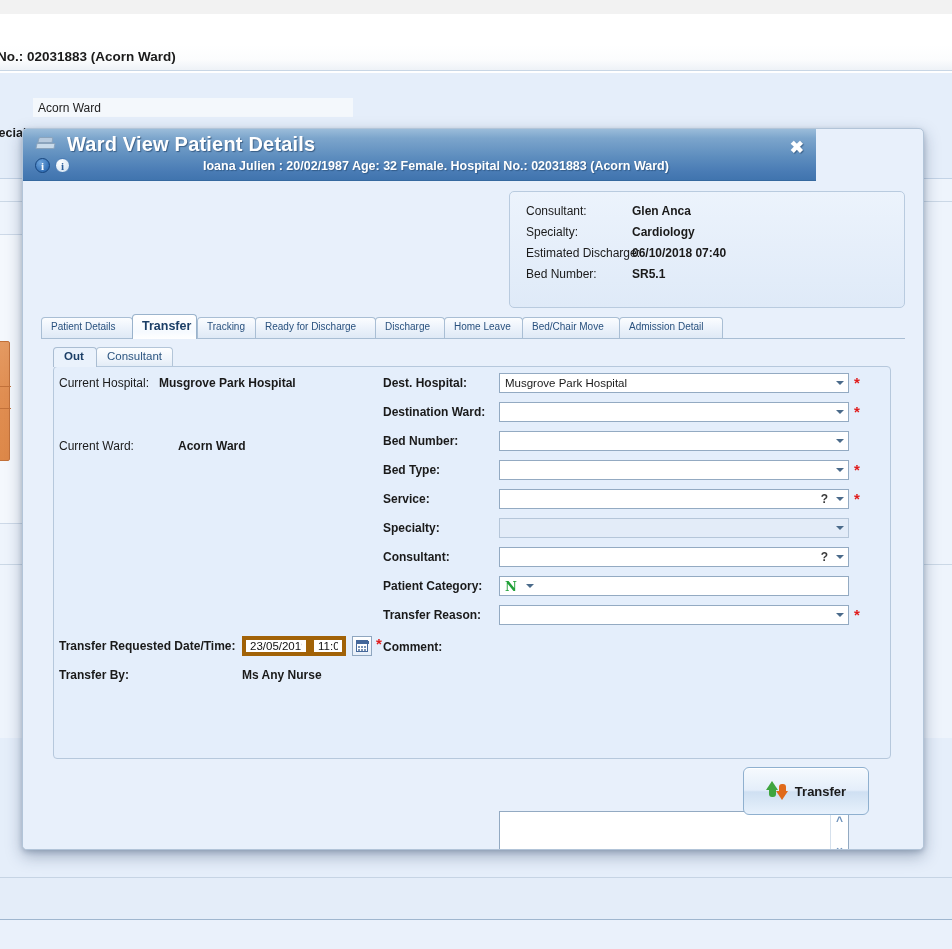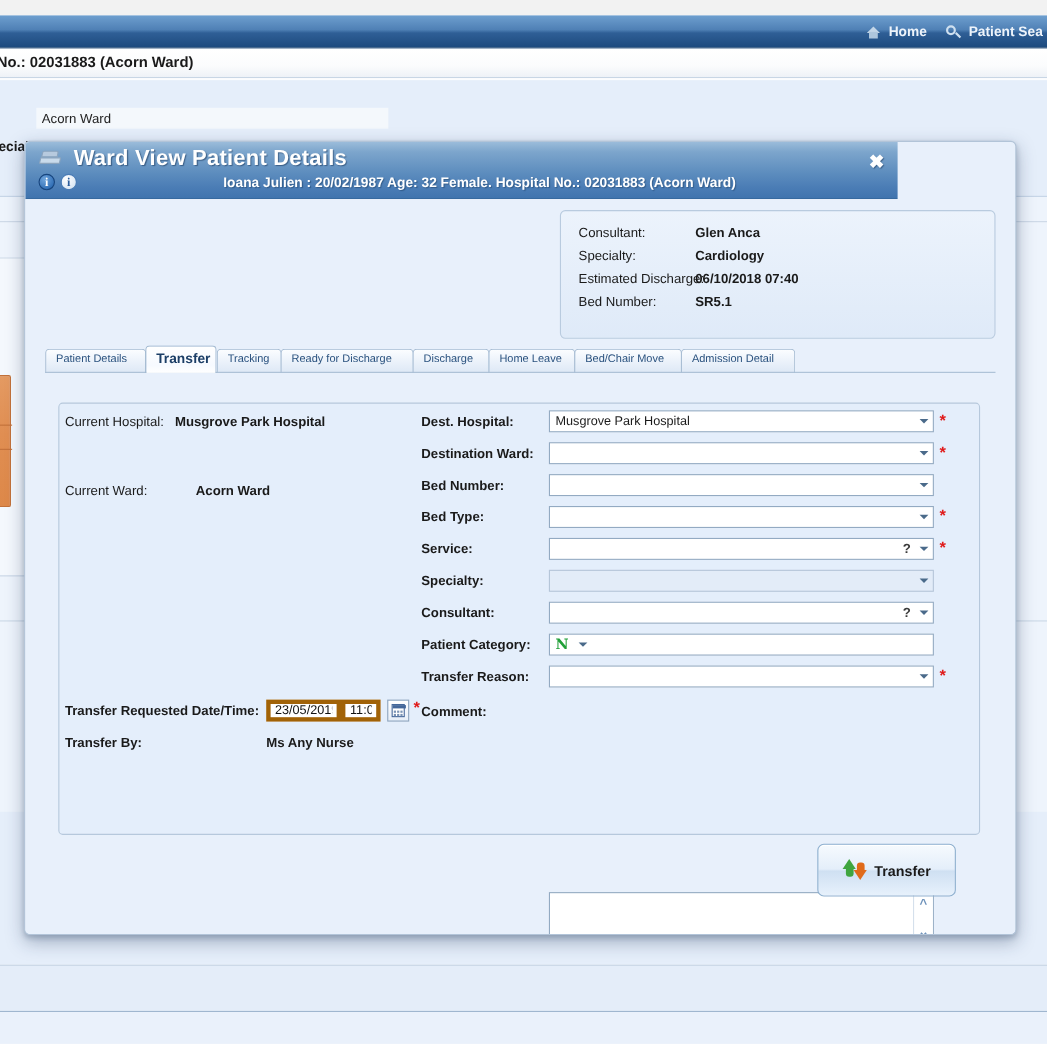--- a/index.html
+++ b/index.html
@@ -315,38 +315,20 @@
   }
   .tr-arrow-o2 { position:absolute; left:13px; top:3px; width:7px;height:8px; background:#e06a1a; border-radius:3px 3px 0 0;}
 </style>
 </head>
 <body>
 
 <div id="app-root">
 
   <div id="top-strip"></div>
 
-  <div id="nav-bar">
-    <div id="nav-items">
-      <div class="nav-link">
-        <span class="nav-ico">
-          <span class="home-g"></span>
-            <span class="home-b"></span>
-        </span>
-        <span>Home</span>
-      </div>
-      <div class="nav-link">
-        <span class="nav-ico">
-          <span class="mag-c"></span>
-            <span class="mag-h"></span>
-        </span>
-        <span>Patient Sea</span>
-      </div>
-    </div>
-  </div>
 
   <div id="page-header">
     <div id="page-header-text">spital No.: 02031883 (Acorn Ward)</div>
   </div>
 
   <div id="content-area">
 
     <div id="form-band">
 
       <input id="bg-ward-input" readonly="" value="Acorn Ward" style="">
@@ -405,20 +387,24 @@
       <div class="tab active" style="left:91px;  width:65px;">Transfer</div>
       <div class="tab" style="left:156px; width:59px;">Tracking</div>
       <div class="tab" style="left:214px; width:121px;">Ready for Discharge</div>
       <div class="tab" style="left:334px; width:70px;">Discharge</div>
       <div class="tab" style="left:403px; width:79px;">Home Leave</div>
       <div class="tab" style="left:481px; width:98px;">Bed/Chair Move</div>
       <div class="tab" style="left:578px; width:104px;">Admission Detail</div>
     </div>
     <div id="tab-underline"></div>
 
+    <div id="subtabstrip">
+      <div class="subtab active" style="left:0px;  width:44px;">Out</div>
+      <div class="subtab" style="left:43px; width:77px;">Consultant</div>
+    </div>
 
     <div id="form-panel">
 
       <div class="fld-label-plain" style="left:5px; top:9px;">Current Hospital:</div>
       <div class="fld-value" style="left:105px; top:9px;">Musgrove Park Hospital</div>
       <div class="fld-label-plain" style="left:5px; top:72px;">Current Ward:</div>
       <div class="fld-value" style="left:124px; top:72px;">Acorn Ward</div>
 
       <div class="fld-label" style="left:329px; top:9px;">Dest. Hospital:</div>
       <div class="combo" style="left:445px; top:6px; width:350px;">

